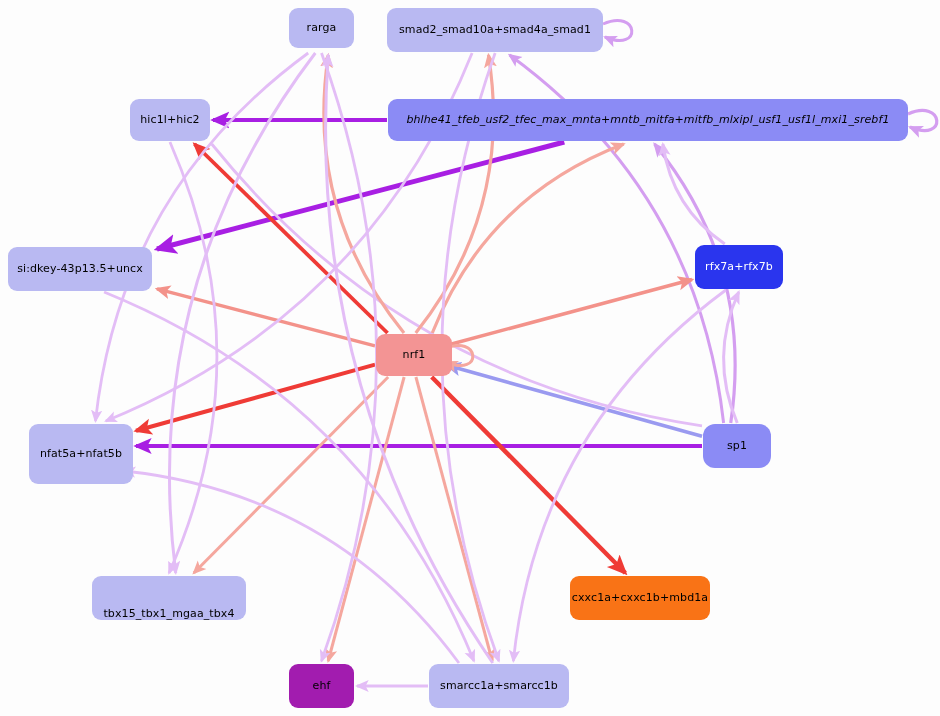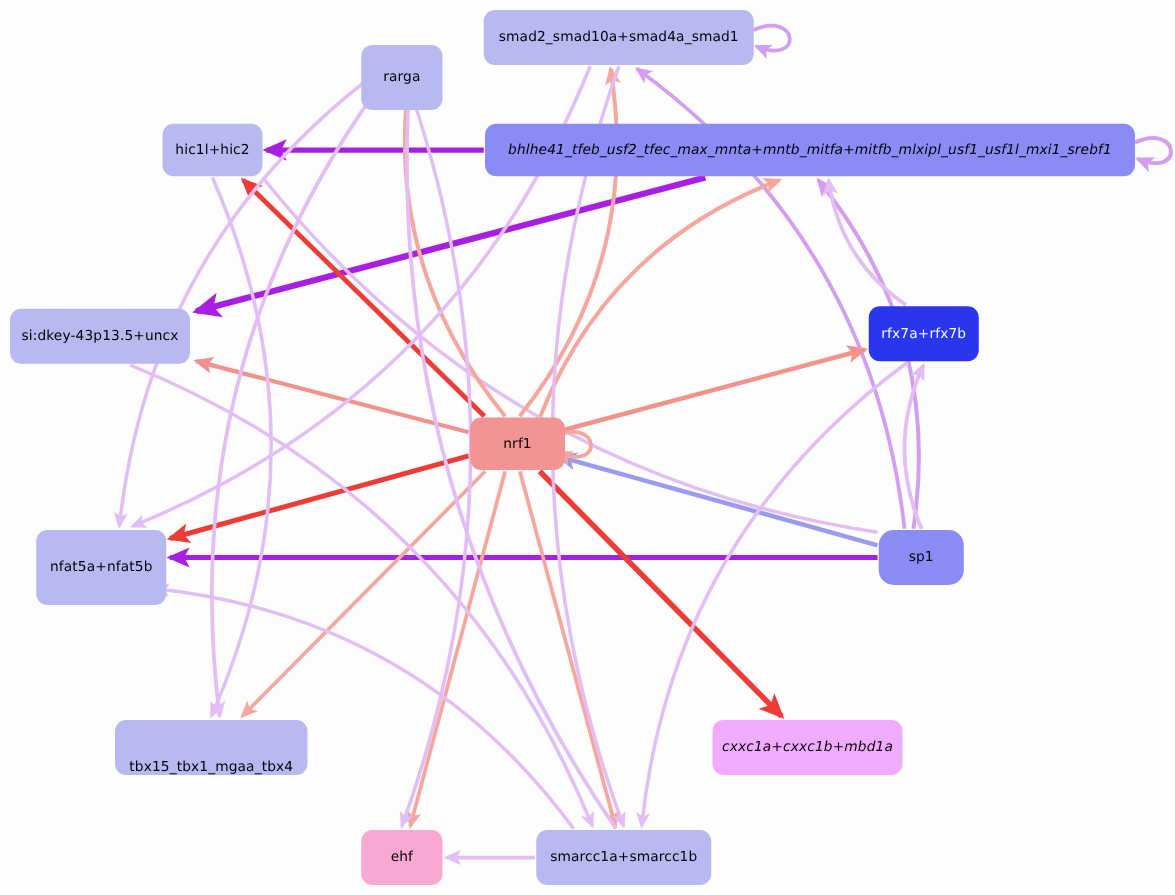--- a/index.html
+++ b/index.html
@@ -101,21 +101,21 @@
       <path d="M 725.8257756563246 290 Q 537.9527923627685 428.7486873508353 513.3198090692124 661" fill="none" stroke="#e3bdf6" stroke-width="2.8" stroke-linecap="butt" marker-end="url(#mke3bdf6)"></path>
       <path d="M 169.9539748953975 142 Q 264.3231380753138 357.6983682008368 169.05230125523013 573" fill="none" stroke="#e3bdf6" stroke-width="2.8" stroke-linecap="butt" marker-end="url(#mke3bdf6)"></path>
       <path d="M 315.32482394366195 53 Q 139.28091338130997 284.4767080784104 175.71214788732394 573" fill="none" stroke="#e3bdf6" stroke-width="3" stroke-linecap="butt" marker-end="url(#mke3bdf6)"></path>
       <path d="M 321.5 53 Q 431.5 357 321.5 661" fill="none" stroke="#e3bdf6" stroke-width="2.8" stroke-linecap="butt" marker-end="url(#mke3bdf6)"></path>
       <path d="M 308.203125 53 Q 120.86812499999999 190.195 95.453125 421" fill="none" stroke="#e3bdf6" stroke-width="2.8" stroke-linecap="butt" marker-end="url(#mke3bdf6)"></path>
       <path d="M 472.1105769230769 53 Q 366.964137774546 314.59409476749374 105.8798076923077 421" fill="none" stroke="#e3bdf6" stroke-width="2.8" stroke-linecap="butt" marker-end="url(#mke3bdf6)"></path>
       <path d="M 495.140243902439 53 Q 386.99594729574517 357.67071923867854 498.8475609756098 661" fill="none" stroke="#e3bdf6" stroke-width="2.8" stroke-linecap="butt" marker-end="url(#mke3bdf6)"></path>
       <path d="M 104.05515587529976 292 Q 366.6861403447977 398.62515812420384 473.9400479616307 661" fill="none" stroke="#e3bdf6" stroke-width="2.8" stroke-linecap="butt" marker-end="url(#mke3bdf6)"></path>
     </svg>
   <div id="node-layer">
-      <div class="node" style="left: 289px; top: 8px; width: 65px; height: 52px; background: rgb(185, 185, 242); color: rgb(0, 0, 0); margin-top: 28px;">
+      <div class="node" style="left: 289px; top: 8px; width: 65px; height: 40px; background: rgb(185, 185, 242); color: rgb(0, 0, 0);">
         <span class="node-label">rarga</span>
       </div>
       <div class="node" style="left: 387px; top: 8px; width: 216px; height: 44px; background: rgb(185, 185, 242); color: rgb(0, 0, 0);">
         <span class="node-label">smad2_smad10a+smad4a_smad1</span>
       </div>
       <div class="node" style="left: 130px; top: 99px; width: 80px; height: 42px; background: rgb(185, 185, 242); color: rgb(0, 0, 0);">
         <span class="node-label">hic1l+hic2</span>
       </div>
       <div class="node" style="left: 388px; top: 99px; width: 520px; height: 42px; background: rgb(139, 139, 245); color: rgb(0, 0, 0); font-style: italic;">
         <span class="node-label">bhlhe41_tfeb_usf2_tfec_max_mnta+mntb_mitfa+mitfb_mlxipl_usf1_usf1l_mxi1_srebf1</span>
@@ -131,23 +131,23 @@
       </div>
       <div class="node" style="left: 29px; top: 424px; width: 104px; height: 60px; background: rgb(185, 185, 242); color: rgb(0, 0, 0);">
         <span class="node-label">nfat5a+nfat5b</span>
       </div>
       <div class="node" style="left: 703px; top: 424px; width: 68px; height: 44px; background: rgb(139, 139, 245); color: rgb(0, 0, 0); border-radius: 12px;">
         <span class="node-label">sp1</span>
       </div>
       <div class="node" style="left: 92px; top: 576px; width: 154px; height: 44px; background: rgb(185, 185, 242); color: rgb(0, 0, 0); align-items: flex-end;">
         <span class="node-label">tbx15_tbx1_mgaa_tbx4</span>
       </div>
-      <div class="node" style="left: 570px; top: 576px; width: 152px; height: 44px; background: #f0abfc; color: rgb(0, 0, 0); font-style: italic;">
+      <div class="node" style="left: 570px; top: 576px; width: 140px; height: 44px; background: #f97316; color: rgb(0, 0, 0);">
         <span class="node-label">cxxc1a+cxxc1b+mbd1a</span>
       </div>
-      <div class="node" style="left: 289px; top: 664px; width: 65px; height: 44px; background: #f9a8d4; color: rgb(0, 0, 0);">
+      <div class="node" style="left: 289px; top: 664px; width: 65px; height: 44px; background: #a21caf; color: rgb(0, 0, 0);">
         <span class="node-label">ehf</span>
       </div>
       <div class="node" style="left: 429px; top: 664px; width: 140px; height: 44px; background: rgb(185, 185, 242); color: rgb(0, 0, 0);">
         <span class="node-label">smarcc1a+smarcc1b</span>
       </div>
     </div>
 </div>
 
 </body></html>

